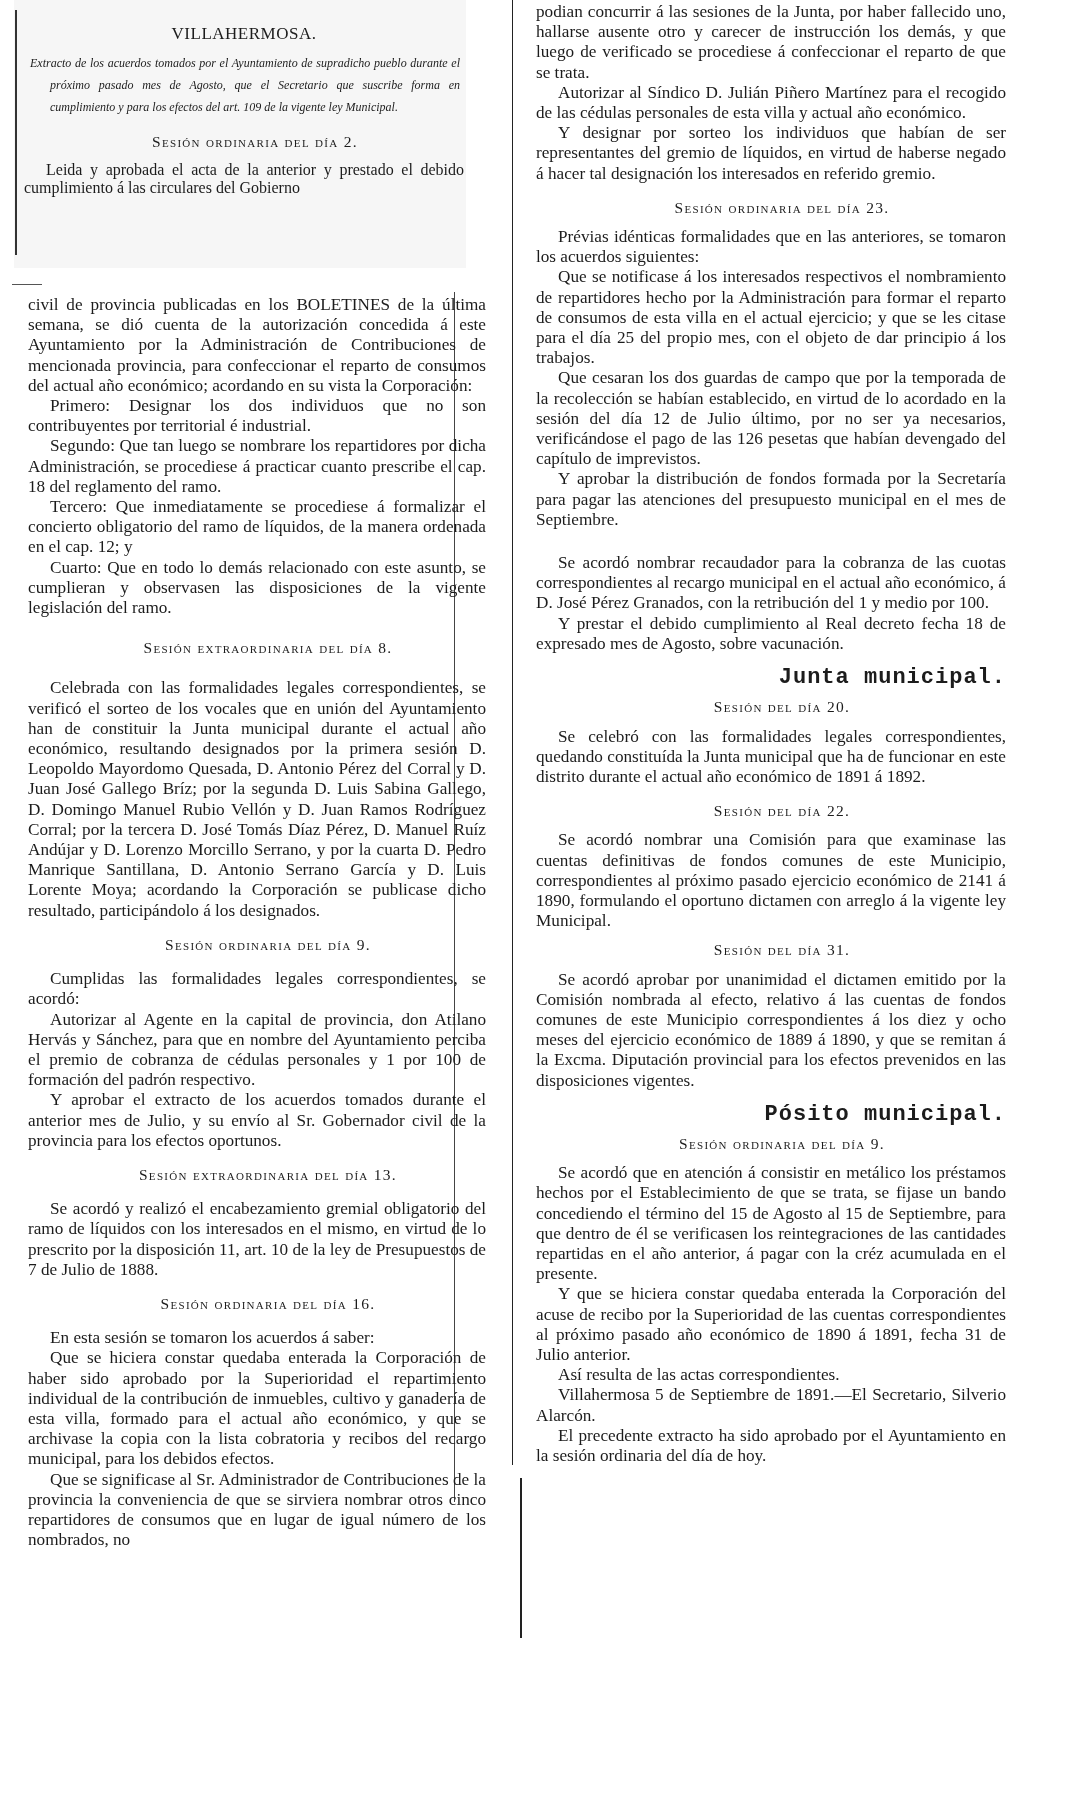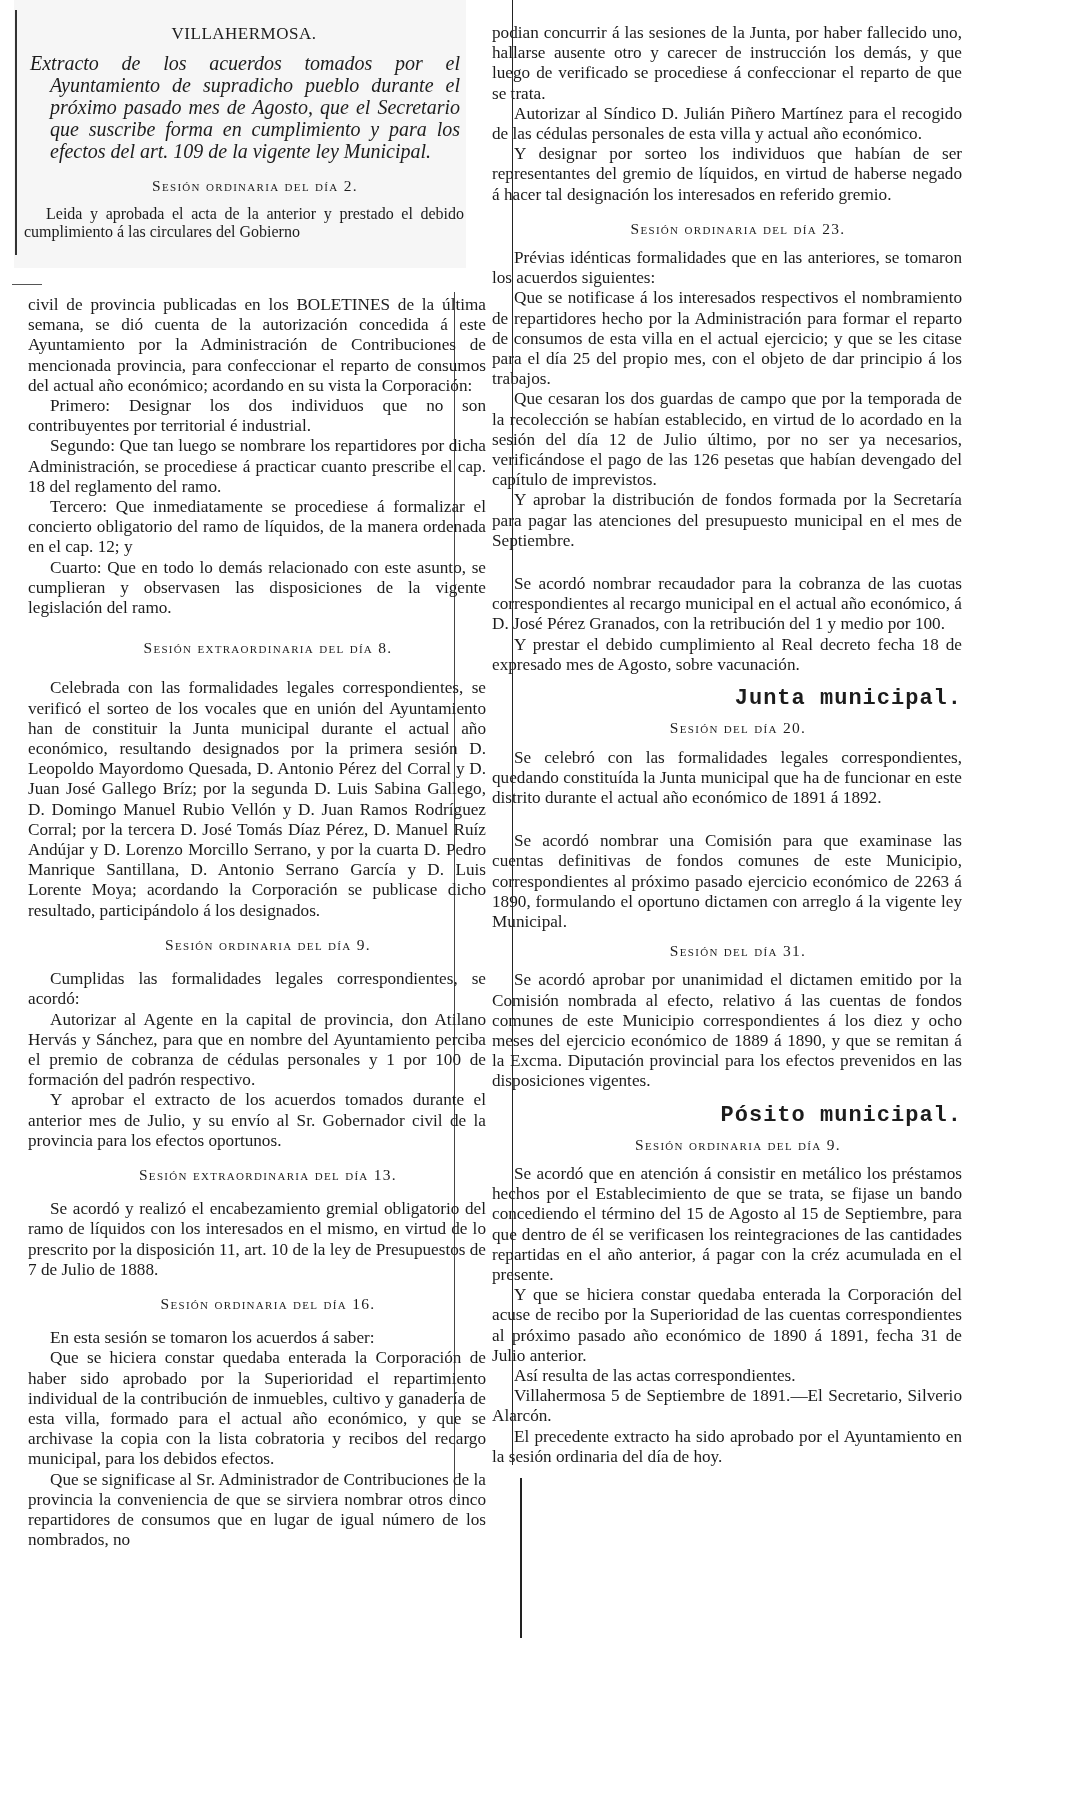--- a/index.html
+++ b/index.html
@@ -30,29 +30,29 @@
     text-align: right;
     font-family: Liberation Mono, monospace;
     font-weight: bold;
     font-size: 22px;
     letter-spacing: 1px;
     margin: 0;
   }
   
   #top-box { left: 24px; top: 10px; width: 440px; }
   #top-box .title { text-align:center; font-size: 17px; letter-spacing: 0.5px; margin: 14px 0 8px 0; }
-  #top-box .intro { font-style: italic; font-size: 20px; line-height: 22px; padding-left: 20px; text-indent: -20px; text-align: justify; margin: 4px 4px 0 6px; }
+  #top-box .intro { font-style: italic; font-size: 12px; line-height: 22px; padding-left: 20px; text-indent: -20px; text-align: justify; margin: 4px 4px 0 6px; }
   #left-top-rule { position:absolute; left: 15px; top: 10px; width: 2px; height: 245px; background: #333; }
   #top-box-bg { position:absolute; left:14px; top:0; width: 452px; height: 268px; background: #f6f6f6; }
   #short-rule { position:absolute; left: 12px; top: 284px; width: 30px; height: 1px; background:#555; }
   #left-main { left: 28px; top: 295px; width: 458px; }
   #col-divider-1 { position:absolute; left: 512px; top: 0; width: 1px; height: 1465px; background:#222; }
   #col-divider-2 { position:absolute; left: 520px; top: 1478px; width: 2px; height: 160px; background:#222; }
   #col-divider-0 { position:absolute; left: 454px; top: 292px; width: 1px; height: 1210px; background:#444; }
-  #right-col { left: 492px; top: 2px; width: 470px; margin-top: 21px; }
+  #right-col { left: 536px; top: 2px; width: 470px; }
   .gap-s { height: 9px; }
   .gap-m { height: 14px; }
   .gap-l { height: 20px; }
 </style>
 </head>
 <body>
 
 <div id="top-box-bg"></div>
 <div id="left-top-rule"></div>
 <div id="short-rule"></div>
@@ -112,22 +112,23 @@
   <div class="gap-s"></div>
   <p>Se acordó nombrar recaudador para la cobranza de las cuotas correspondientes al recargo municipal en el actual año económico, á D. José Pérez Granados, con la retribución del 1 y medio por 100.</p>
   <p>Y prestar el debido cumplimiento al Real decreto fecha 18 de expresado mes de Agosto, sobre vacunación.</p>
   <div class="gap-m"></div>
   <p class="bold-h">Junta municipal.</p>
   <div class="gap-s"></div>
   <p class="sc">Sesión del día 20.</p>
   <div class="gap-s"></div>
   <p>Se celebró con las formalidades legales correspondientes, quedando constituída la Junta municipal que ha de funcionar en este distrito durante el actual año económico de 1891 á 1892.</p>
   <div class="gap-m"></div>
+  <p class="sc">Sesión del día 22.</p>
   <div class="gap-s"></div>
-  <p>Se acordó nombrar una Comisión para que examinase las cuentas definitivas de fondos comunes de este Municipio, correspondientes al próximo pasado ejercicio económico de 2263 á 1890, formulando el oportuno dictamen con arreglo á la vigente ley Municipal.</p>
+  <p>Se acordó nombrar una Comisión para que examinase las cuentas definitivas de fondos comunes de este Municipio, correspondientes al próximo pasado ejercicio económico de 2141 á 1890, formulando el oportuno dictamen con arreglo á la vigente ley Municipal.</p>
   <div class="gap-s"></div>
   <p class="sc">Sesión del día 31.</p>
   <div class="gap-s"></div>
   <p>Se acordó aprobar por unanimidad el dictamen emitido por la Comisión nombrada al efecto, relativo á las cuentas de fondos comunes de este Municipio correspondientes á los diez y ocho meses del ejercicio económico de 1889 á 1890, y que se remitan á la Excma. Diputación provincial para los efectos prevenidos en las disposiciones vigentes.</p>
   <div class="gap-m"></div>
   <p class="bold-h">Pósito municipal.</p>
   <div class="gap-s"></div>
   <p class="sc">Sesión ordinaria del día 9.</p>
   <div class="gap-s"></div>
   <p>Se acordó que en atención á consistir en metálico los préstamos hechos por el Establecimiento de que se trata, se fijase un bando concediendo el término del 15 de Agosto al 15 de Septiembre, para que dentro de él se verificasen los reintegraciones de las cantidades repartidas en el año anterior, á pagar con la créz acumulada en el presente.</p>

